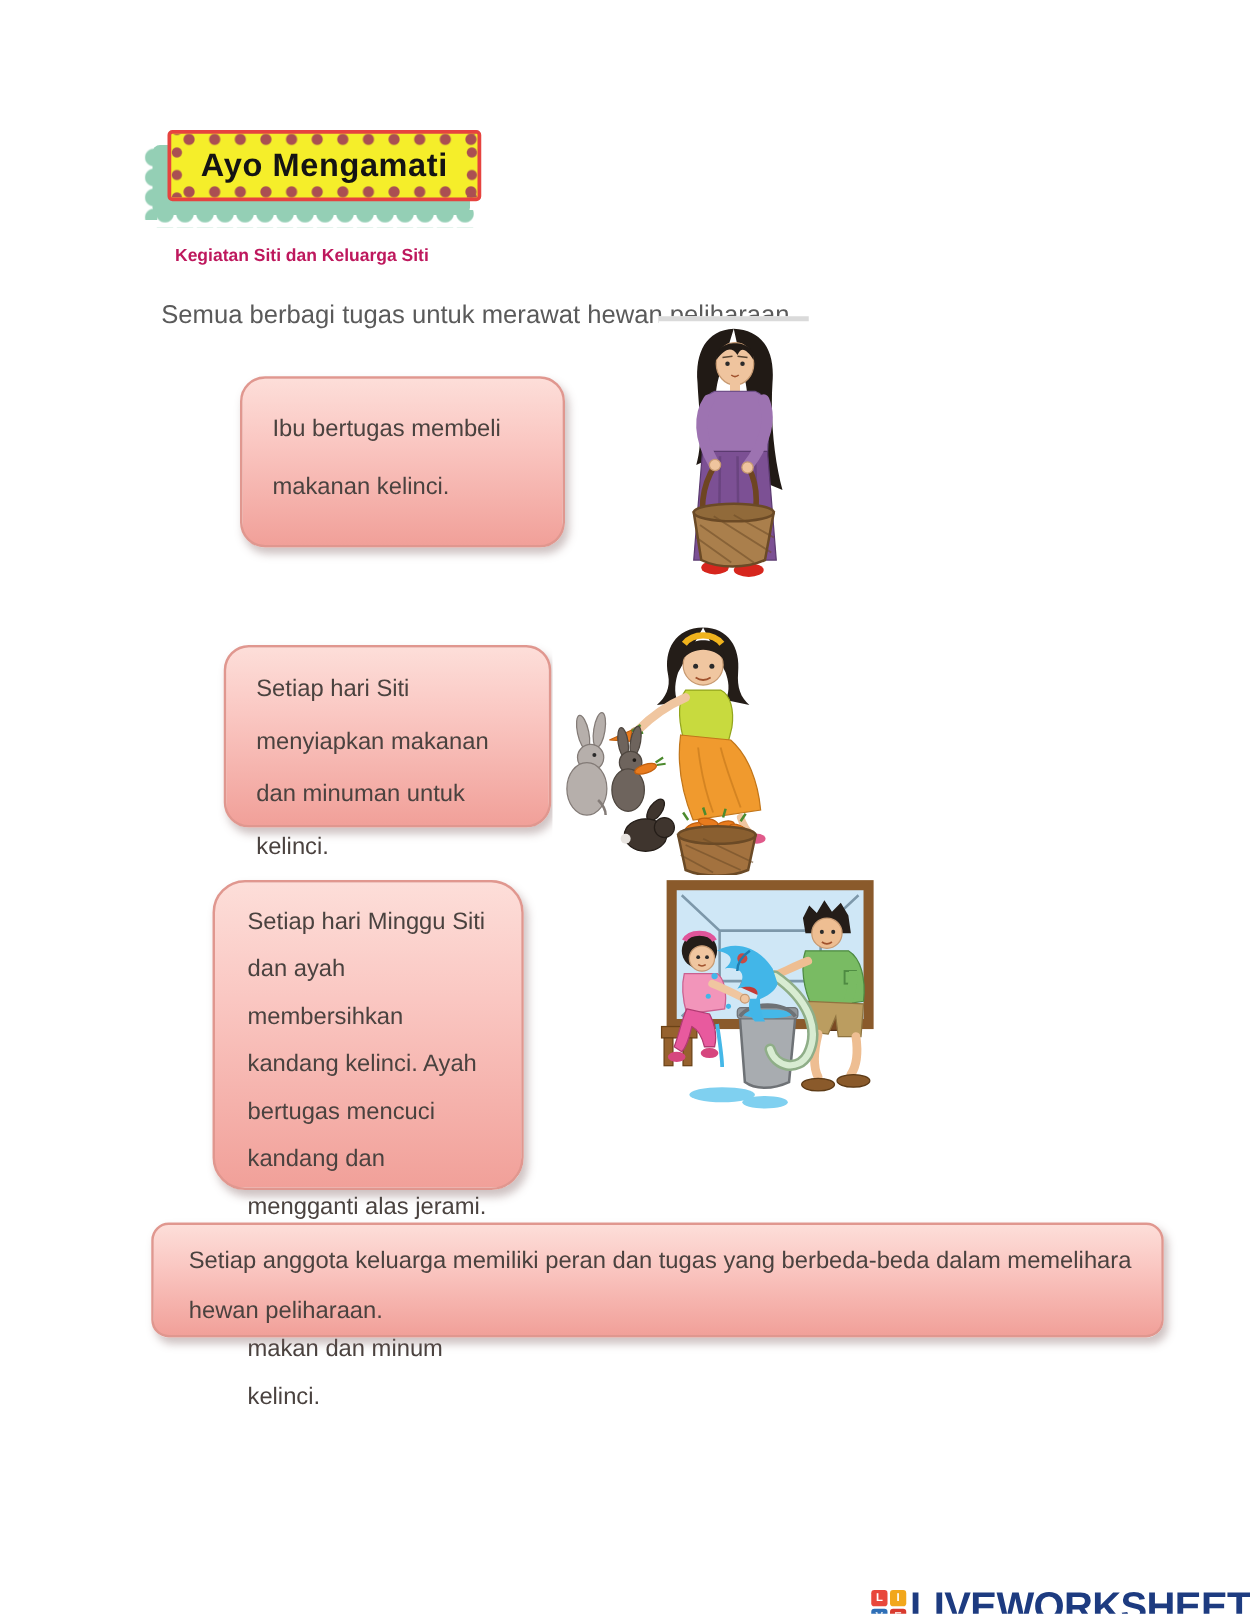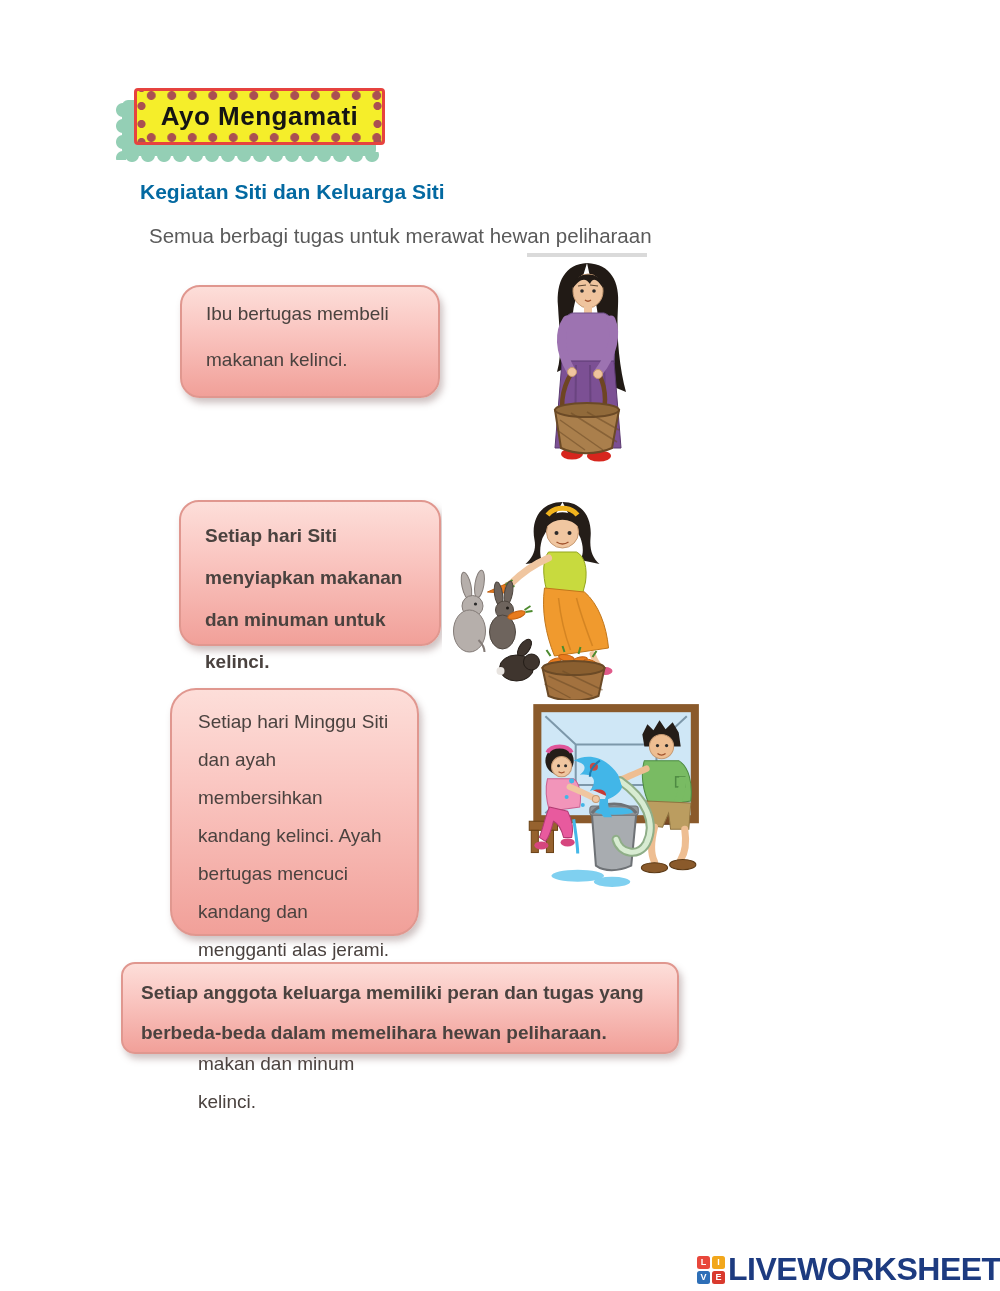--- a/index.html
+++ b/index.html
@@ -3,21 +3,21 @@
 <meta charset="utf-8">
 <style>
   html,body{margin:0;padding:0;}
   body{
     width:1000px;height:1291px;
     background:#ffffff;
     font-family:"Liberation Sans", sans-serif;
     position:relative;
     overflow:hidden;
   }
-  .abs{position:absolute;}
+  .abs{position:absolute;margin-top:16px;}
 
   
   .badge-shadow{
     left:122px;top:100px;width:254px;height:56px;
     background:#94cfb5;border-radius:6px;
   }
   .badge-shadow::after{ 
     content:"";position:absolute;left:2px;right:-4px;bottom:-10px;height:14px;
     background:radial-gradient(circle 7px at 8px 3px,#94cfb5 6.5px,rgba(0,0,0,0) 7.5px);
     background-size:16px 14px;background-repeat:repeat-x;
@@ -41,47 +41,46 @@
     background-position:4px -1px,4px calc(100% + 1px),-1px 6px,calc(100% + 1px) 6px;
     background-repeat:repeat-x,repeat-x,repeat-y,repeat-y;
     display:flex;align-items:center;justify-content:center;
   }
   .badge-box span{
     font-size:26px;font-weight:bold;color:#141414;letter-spacing:0.5px;
   }
 
   
   .title{
-    left:140px;top:180px;font-size:21px;font-weight:600;color:#0369a1;
+    left:140px;top:180px;font-size:14px;font-weight:600;color:#be185d;
   }
   .subtitle{
-    left:149px;top:224px;font-size:20.5px;font-weight:400;color:#5a5a5a;
+    left:129px;top:224px;font-size:20.5px;font-weight:400;color:#5a5a5a;
   }
 
   
   .bubble{
     box-sizing:border-box;
     background:linear-gradient(180deg,#fdded9 0%,#fac7c2 38%,#f1a099 100%);
     border:2px solid #e0978f;
     border-radius:20px;
     box-shadow:3px 5px 7px rgba(125,95,95,0.38);
     color:#4a423f;
     font-size:19px;
   }
   .bubble p{margin:0;}
-  .bubble-1{left:180px;top:285px;width:260px;height:113px;padding:4px 24px 0 24px;}
+  .bubble-1{left:192px;top:285px;width:260px;height:137px;padding:18px 24px 0 24px;}
   .bubble-1 p{line-height:46px;}
   .bubble-2{left:179px;top:500px;width:262px;height:146px;padding:13px 22px 0 24px;}
-  .bubble-2 p{line-height:42px;font-weight:bold;}
+  .bubble-2 p{line-height:42px;}
   .bubble-3{left:170px;top:688px;width:249px;height:248px;padding:13px 24px 0 26px;border-radius:26px;}
   .bubble-3 p{line-height:38px;}
   .summary-box{
-    left:121px;top:962px;width:558px;height:92px;padding:9px 22px 0 18px;
+    left:121px;top:962px;width:810px;height:92px;padding:9px 22px 0 28px;
     border-radius:14px;
-    font-weight:bold;
   }
   .summary-box p{line-height:40px;}
 
   
   .illus{background:#ffffff;}
   .illus svg{display:block;width:100%;height:100%;}
   .illus-1{left:527px;top:253px;width:120px;height:212px;border-top:4px solid #dadada;}
   .illus-2{left:442px;top:494px;width:186px;height:214px;}
   .illus-3{left:503px;top:700px;width:207px;height:192px;}
 

